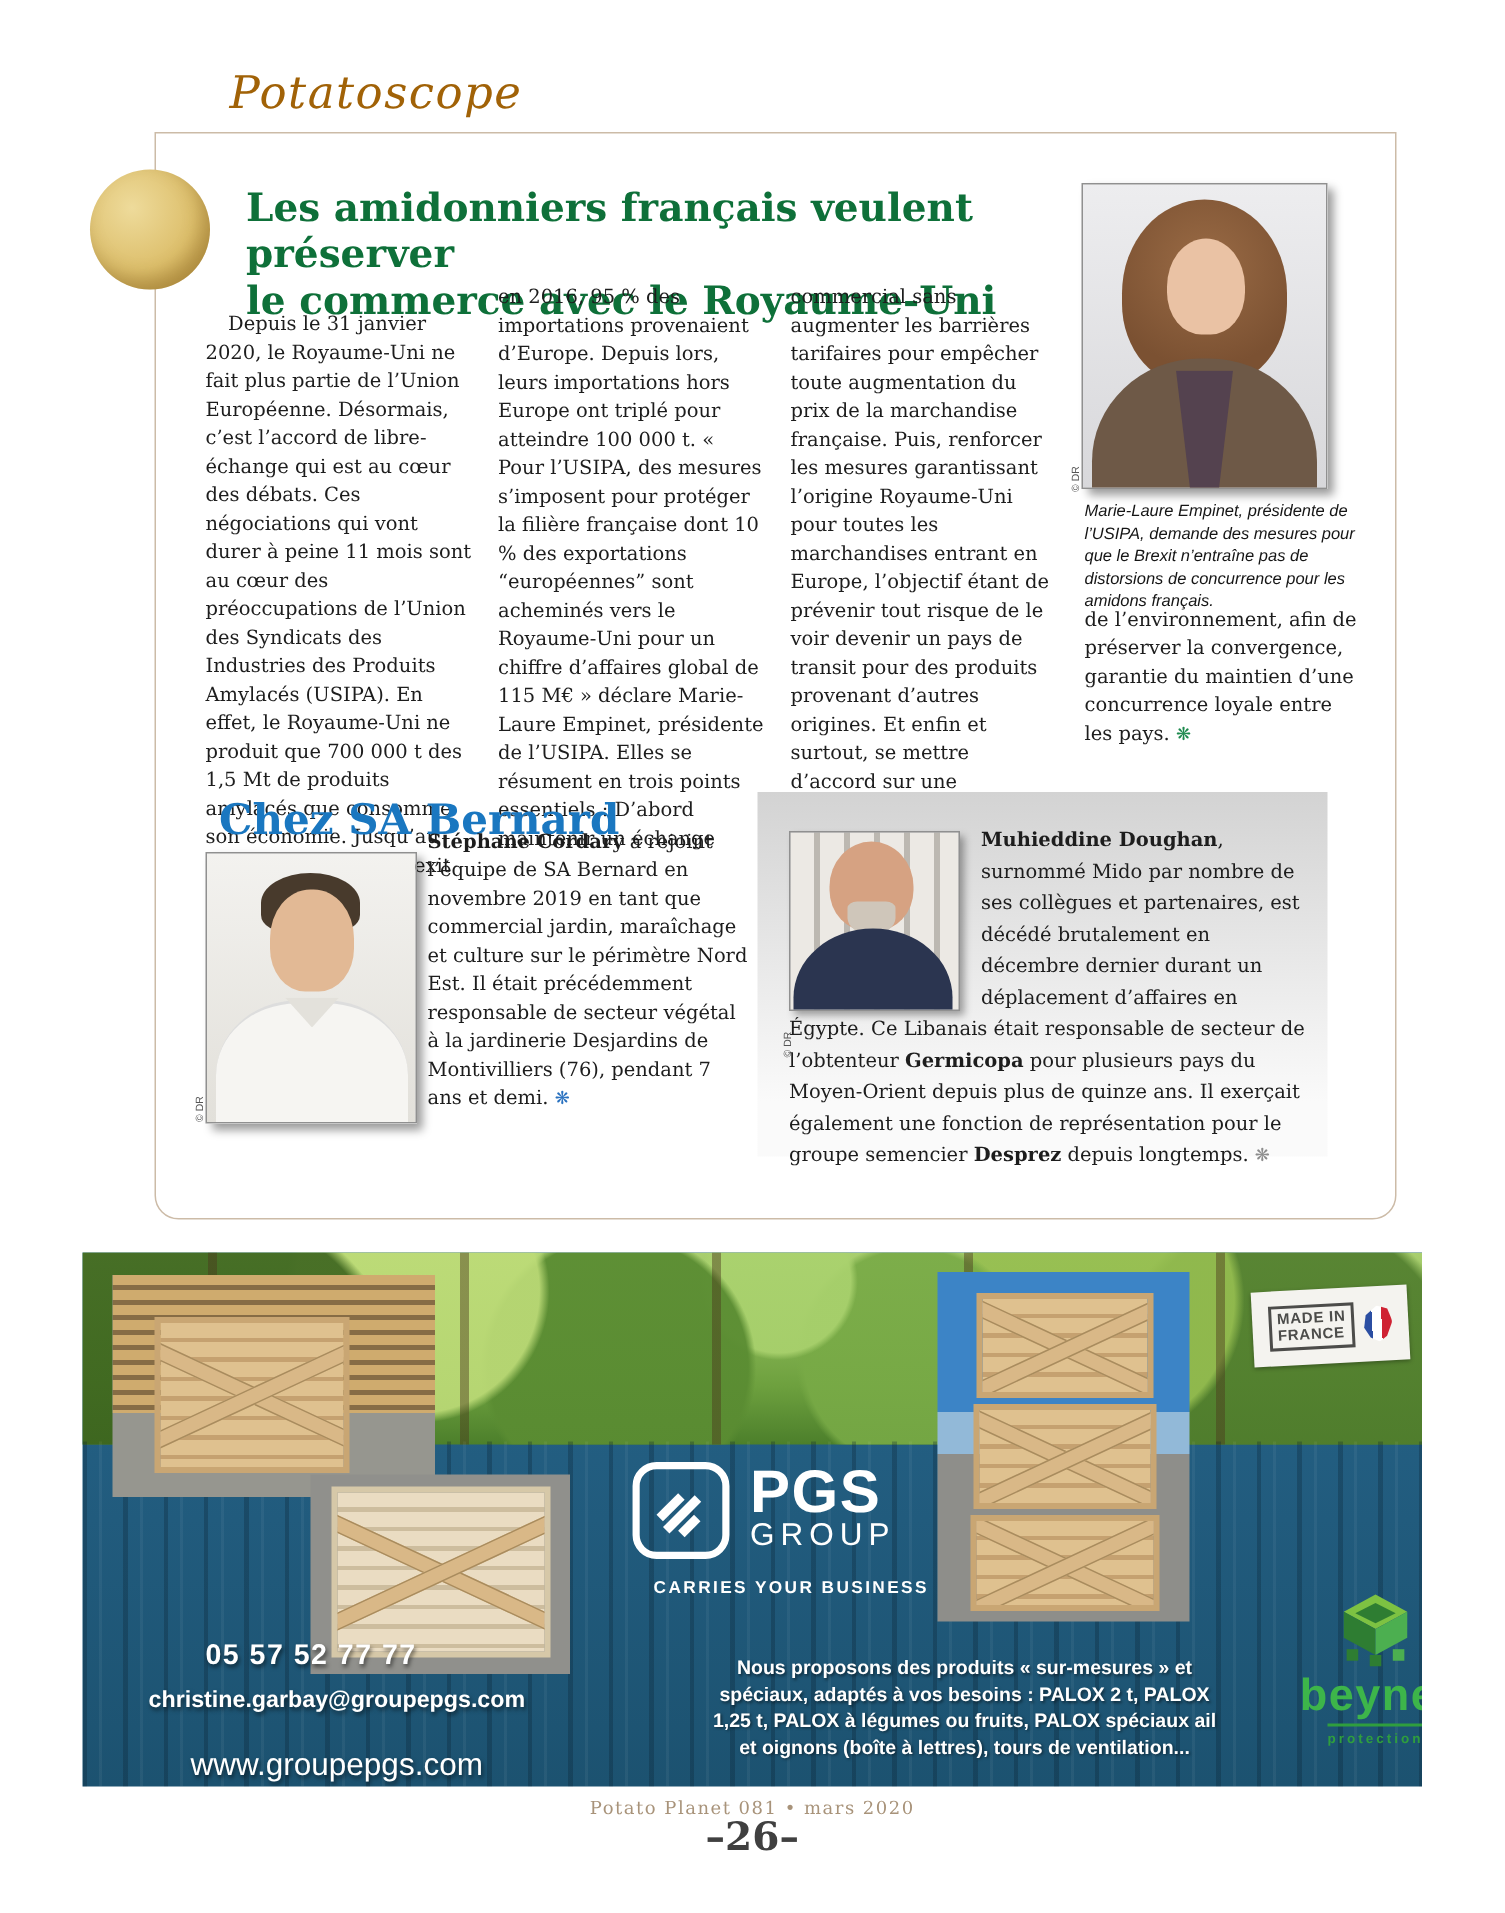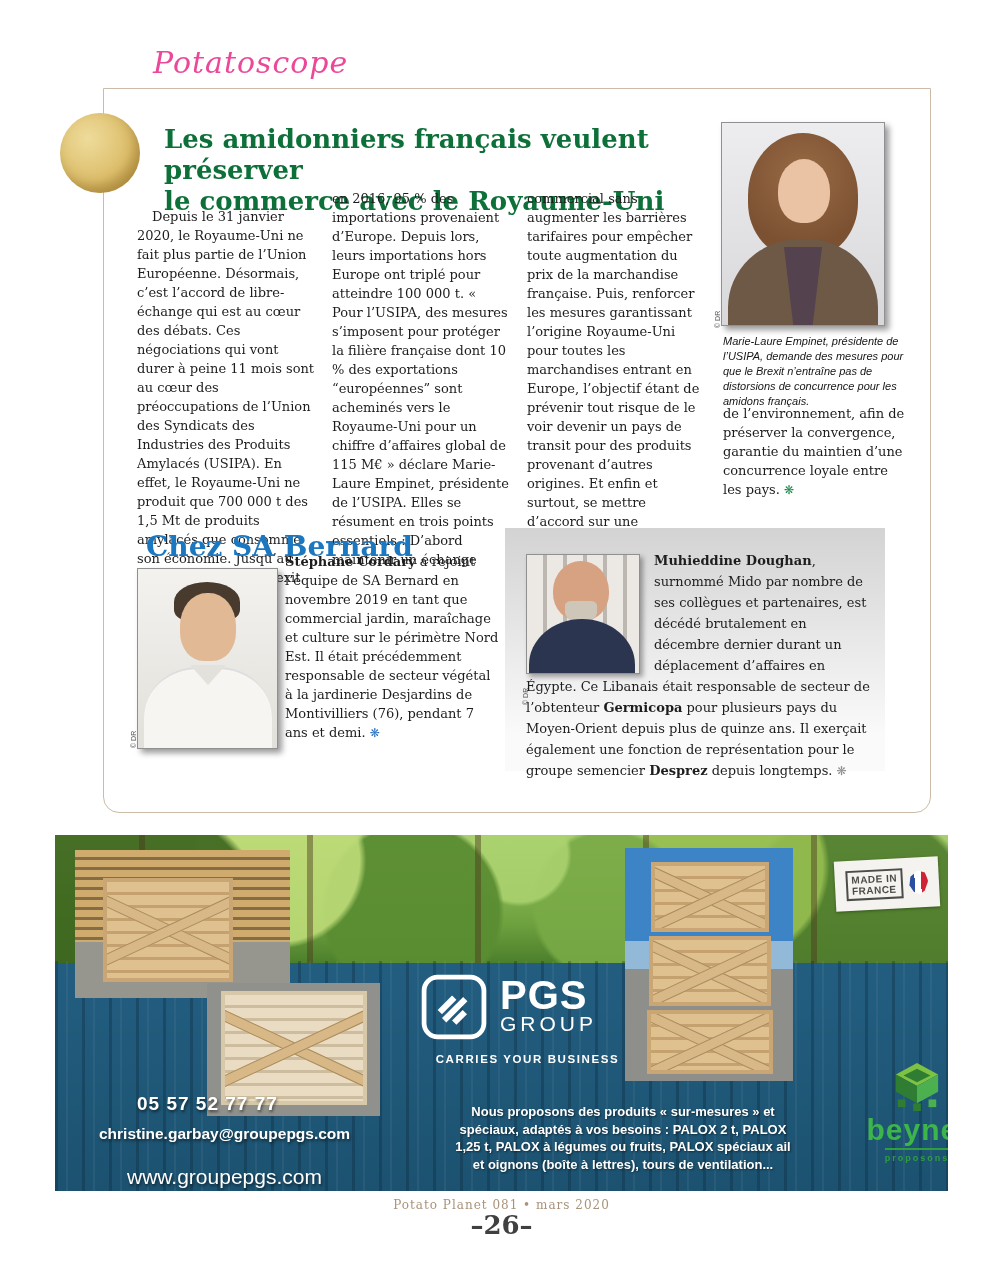--- a/index.html
+++ b/index.html
@@ -1,21 +1,21 @@
 <!DOCTYPE html>
 <html><head>
 <meta charset="utf-8">
 <style>
   html,body{margin:0;padding:0;background:#fff;}
   .page{position:relative;width:1003px;height:1275px;background:#fff;margin:0 auto;
         font-family:"DejaVu Serif",serif;overflow:hidden;}
 
   
   .brand{position:absolute;left:153px;top:48px;font-style:italic;font-size:30px;line-height:1;
-         color:#ec4899;letter-spacing:1px;}
+         color:#a16207;letter-spacing:1px;}
   .frame{position:absolute;left:103px;top:88px;width:826px;height:723px;
          border:1px solid #ccbba7;border-radius:0 0 16px 16px;}
   .potato{position:absolute;left:60px;top:113px;width:80px;height:80px;border-radius:50%;
           background:radial-gradient(circle at 35% 32%,#eedb9b,#ddbf6c 55%,#c7a24b 85%,#bb974d);
           box-shadow:inset -5px -7px 12px rgba(120,90,30,.35);}
   .headline{position:absolute;left:152px;top:112px;width:600px;font-weight:bold;
             font-size:26px;line-height:31px;color:#0e7039;}
 
   
   .bodycol{position:absolute;top:189px;width:178px;font-size:13px;line-height:19px;color:#1d1d1d;}
@@ -127,21 +127,21 @@
   .bey-name{color:#3db54a;font-size:30px;font-weight:bold;letter-spacing:1px;line-height:30px;}
   .bey-sub{display:inline-block;color:#2f9e3e;font-size:9px;letter-spacing:2px;font-weight:bold;
            border-top:2px solid #2f9e3e;padding-top:3px;margin-top:3px;}
 
   .ad-phone{position:absolute;left:82px;top:258px;font-weight:bold;font-size:19px;color:#fff;
             letter-spacing:1px;text-shadow:1px 2px 3px rgba(0,0,0,.55);}
   .ad-email{position:absolute;left:44px;top:290px;font-weight:bold;font-size:15.5px;color:#fff;
             text-shadow:1px 2px 3px rgba(0,0,0,.55);}
   .ad-web{position:absolute;left:72px;top:330px;font-weight:normal;font-size:21px;color:#fff;
             text-shadow:1px 2px 3px rgba(0,0,0,.55);}
-  .ad-body{position:absolute;left:398px;top:268px;width:340px;text-align:center;color:#fff;
+  .ad-body{position:absolute;left:418px;top:268px;width:340px;text-align:center;color:#fff;
            font-weight:bold;font-size:13px;line-height:17.5px;text-shadow:1px 1px 2px rgba(0,0,0,.5);}
 
   
   .footer-line{position:absolute;left:0;top:1198px;width:100%;text-align:center;
                font-size:12px;color:#a8937a;letter-spacing:1px;}
   .page-num{position:absolute;left:0;top:1210px;width:100%;text-align:center;
             font-weight:bold;font-size:26px;color:#404040;}
 </style>
 </head>
 <body>
@@ -248,21 +248,21 @@
       <svg width="58" height="50" viewBox="0 0 60 52">
         <polygon points="30,2 52,14 30,26 8,14" fill="#7dc242"></polygon>
         <polygon points="30,8 44,15 30,22 16,15" fill="#2e7d32"></polygon>
         <polygon points="8,14 30,26 30,44 8,32" fill="#2e7d32"></polygon>
         <polygon points="52,14 30,26 30,44 52,32" fill="#4caf50"></polygon>
         <rect x="10" y="40" width="8" height="8" fill="#2e7d32"></rect>
         <rect x="26" y="44" width="8" height="8" fill="#2e7d32"></rect>
         <rect x="42" y="40" width="8" height="8" fill="#4caf50"></rect>
       </svg>
       <div class="bey-name">beynel</div>
-      <div class="bey-sub">proposons</div>
+      <div class="bey-sub">protection</div>
     </div>
 
     <div class="ad-phone">05 57 52 77 77</div>
     <div class="ad-email">christine.garbay@groupepgs.com</div>
     <div class="ad-web">www.groupepgs.com</div>
     <div class="ad-body">Nous proposons des produits « sur-mesures » et spéciaux, adaptés à vos besoins : PALOX 2 t, PALOX 1,25 t, PALOX à légumes ou fruits, PALOX spéciaux ail et oignons (boîte à lettres), tours de ventilation...</div>
   </div>
 
   <div class="footer-line">Potato Planet 081 • mars 2020</div>
   <div class="page-num">–26–</div>

